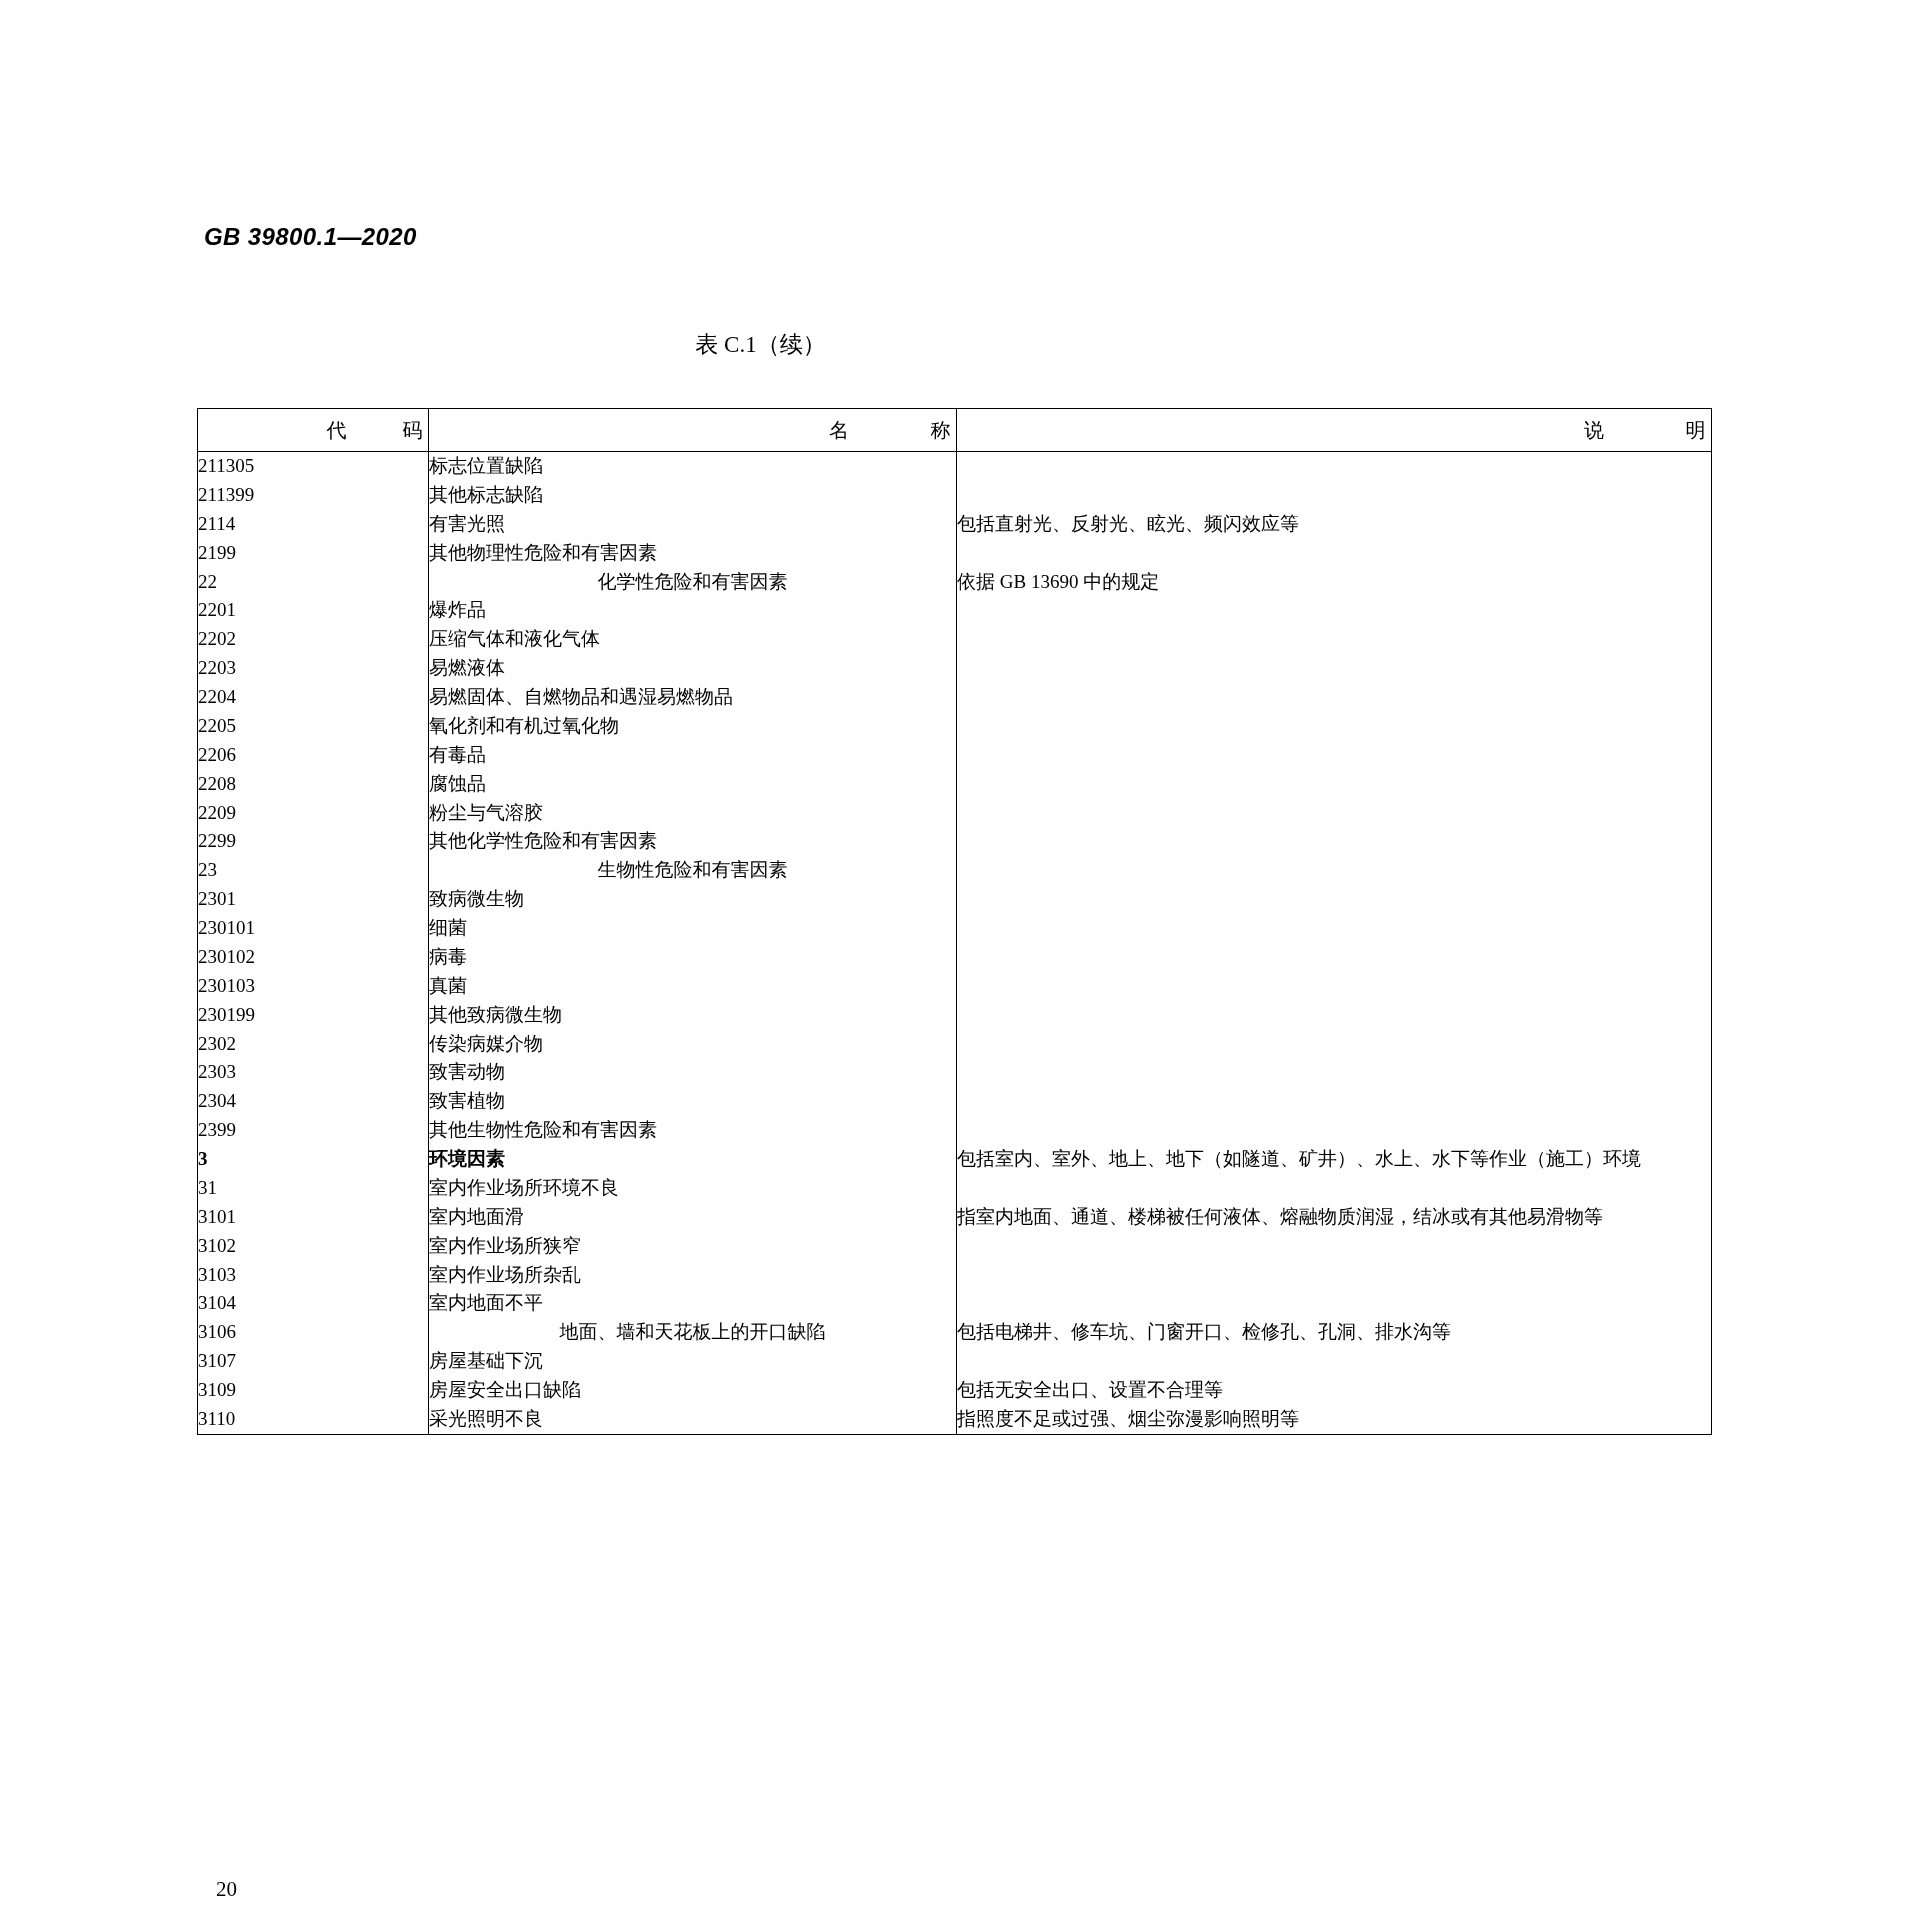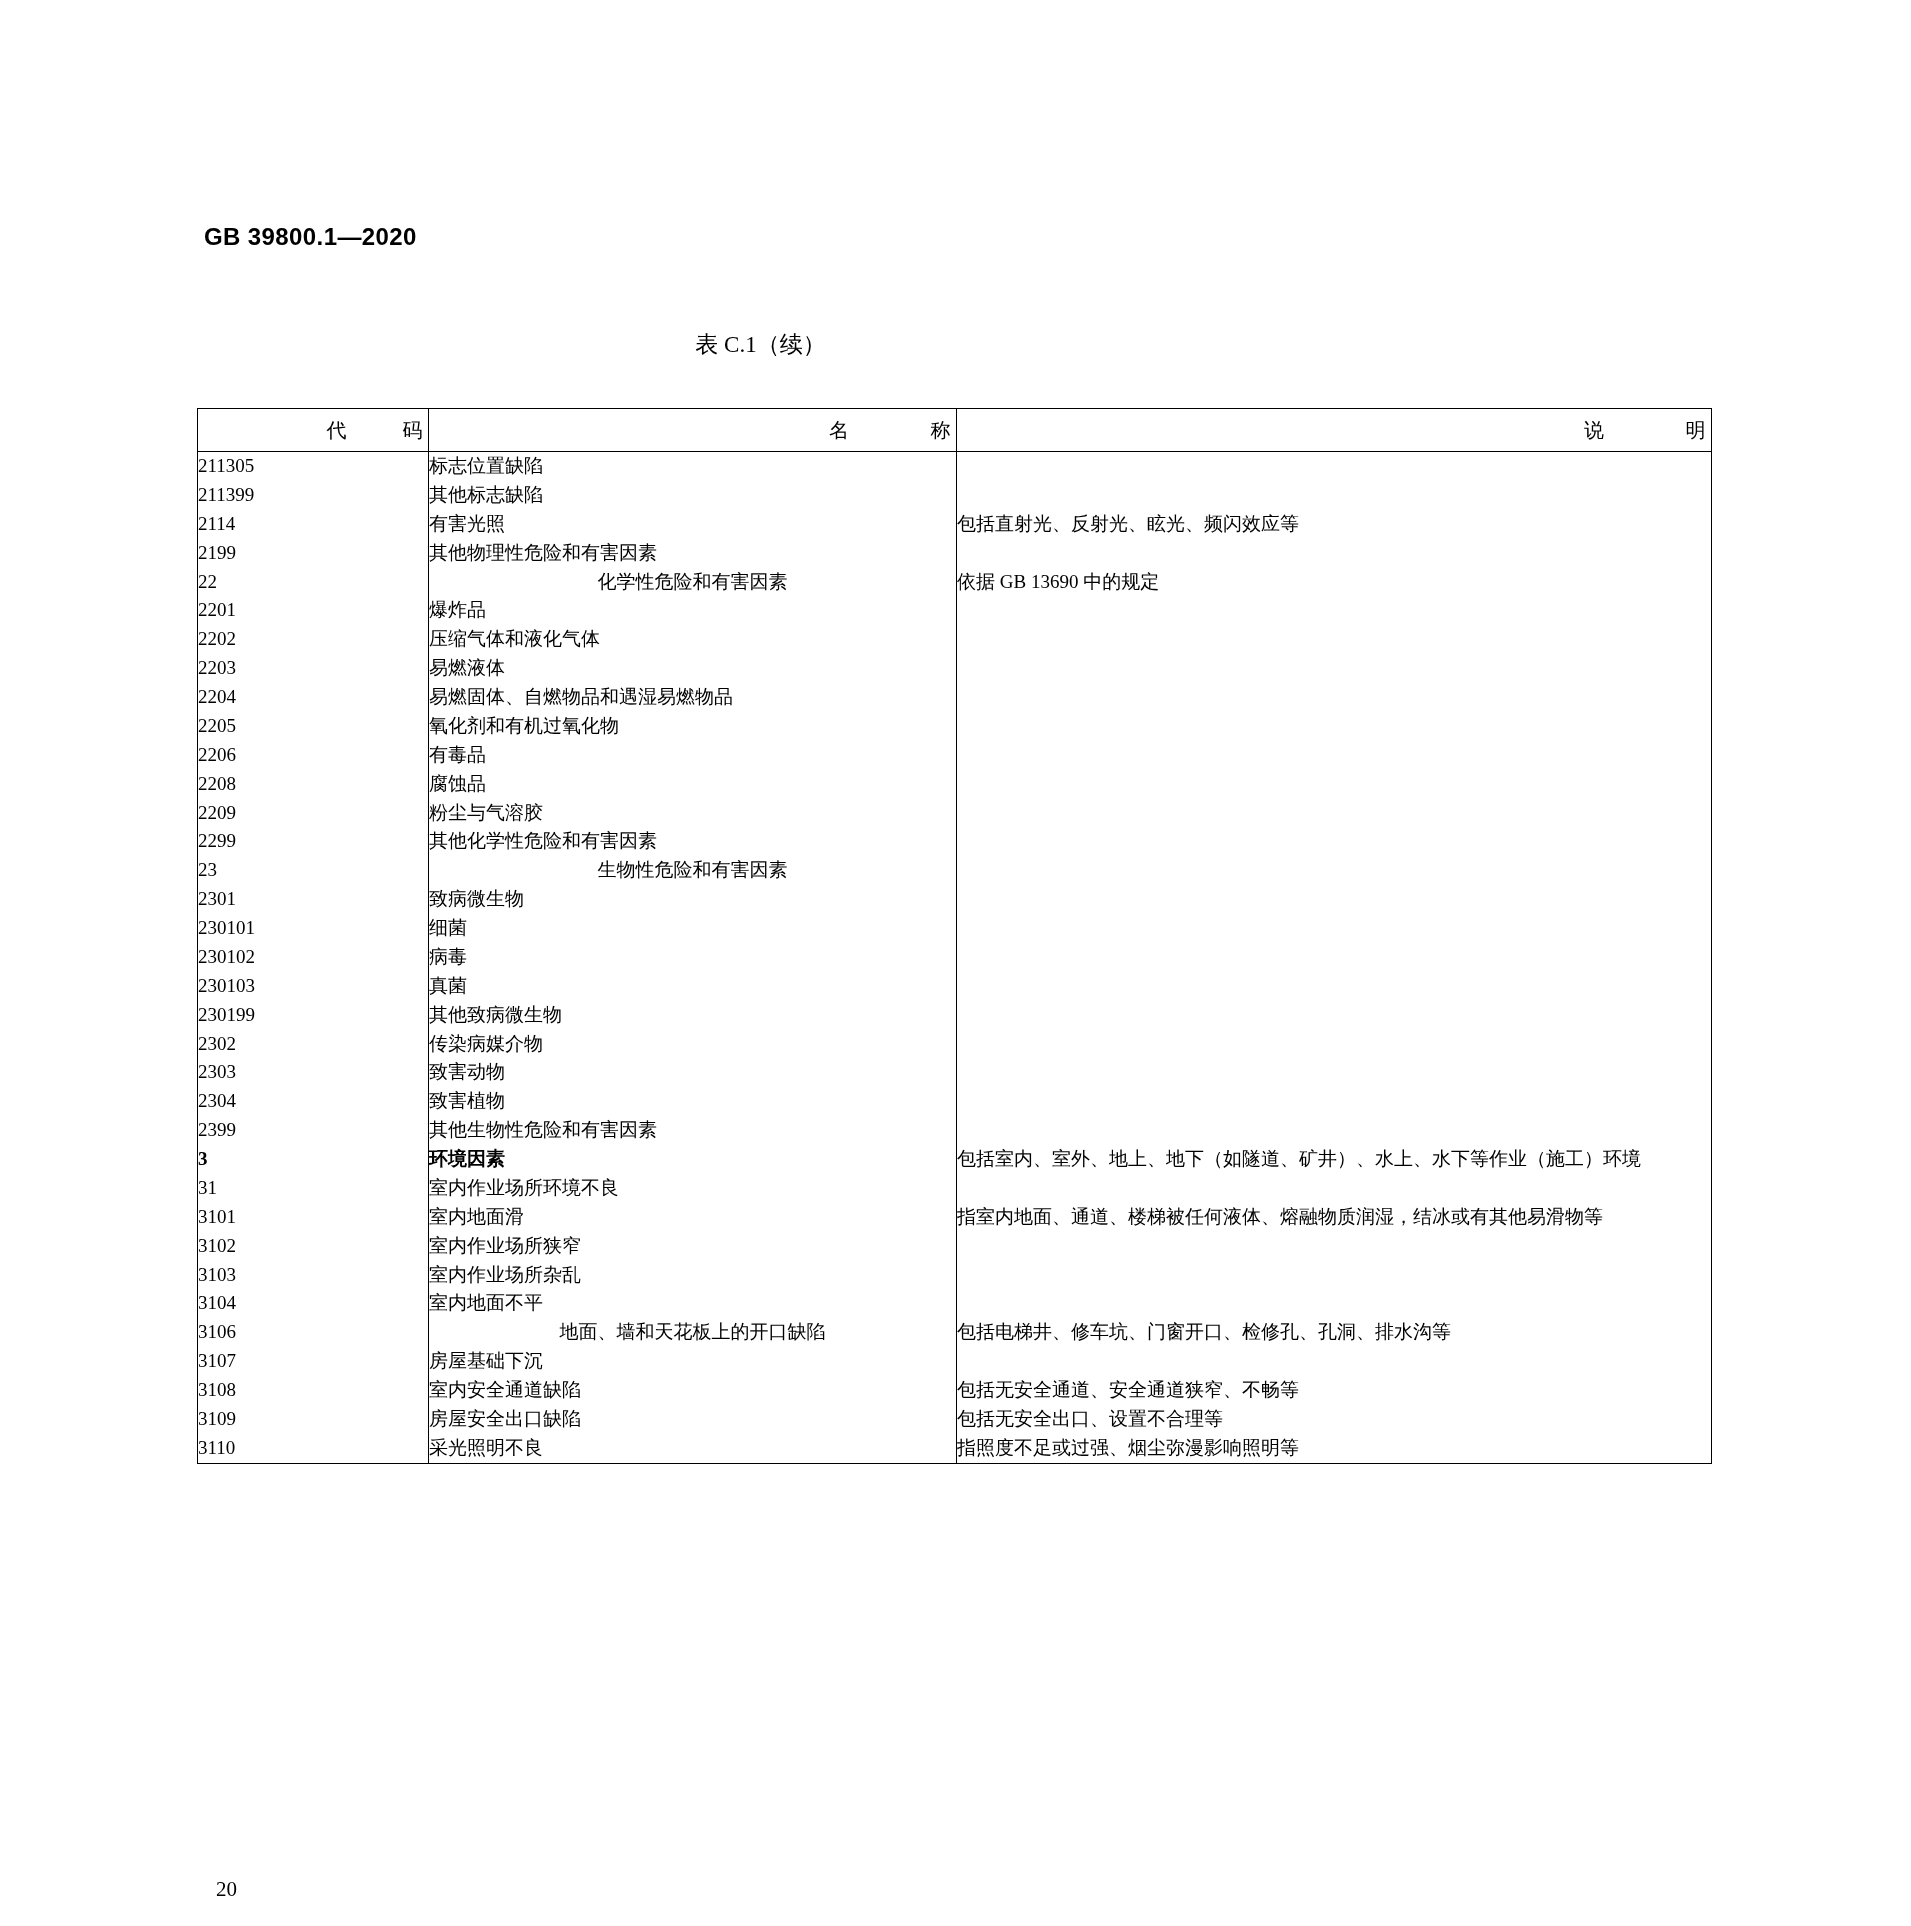--- a/index.html
+++ b/index.html
@@ -23,20 +23,21 @@
     padding: 0;
   }
   .header {
     position: absolute;
     top: 223px;
     left: 204px;
     font-family: "Liberation Sans", "DejaVu Sans", sans-serif;
     font-weight: bold;
     font-size: 24px;
     letter-spacing: 0.4px;
+    font-style: italic;
   }
   .table-title {
     position: absolute;
     top: 329px;
     left: 0;
     width: 1521px;
     text-align: center;
     font-size: 23px;
     font-family: "Liberation Serif", "DejaVu Serif", serif;
     font-weight: normal;
@@ -288,25 +289,20 @@
             <td class="code">3106</td>
             <td class="name nm-0">地面、墙和天花板上的开口缺陷</td>
             <td class="desc">包括电梯井、修车坑、门窗开口、检修孔、孔洞、排水沟等</td>
           </tr>
           <tr>
             <td class="code">3107</td>
             <td class="name nm-1">房屋基础下沉</td>
             <td class="desc"></td>
           </tr>
           <tr>
-            <td class="code">3108</td>
-            <td class="name nm-1">室内安全通道缺陷</td>
-            <td class="desc">包括无安全通道、安全通道狭窄、不畅等</td>
-          </tr>
-          <tr>
             <td class="code">3109</td>
             <td class="name nm-1">房屋安全出口缺陷</td>
             <td class="desc">包括无安全出口、设置不合理等</td>
           </tr>
           <tr>
             <td class="code">3110</td>
             <td class="name nm-1">采光照明不良</td>
             <td class="desc">指照度不足或过强、烟尘弥漫影响照明等</td>
           </tr>
         </tbody>

